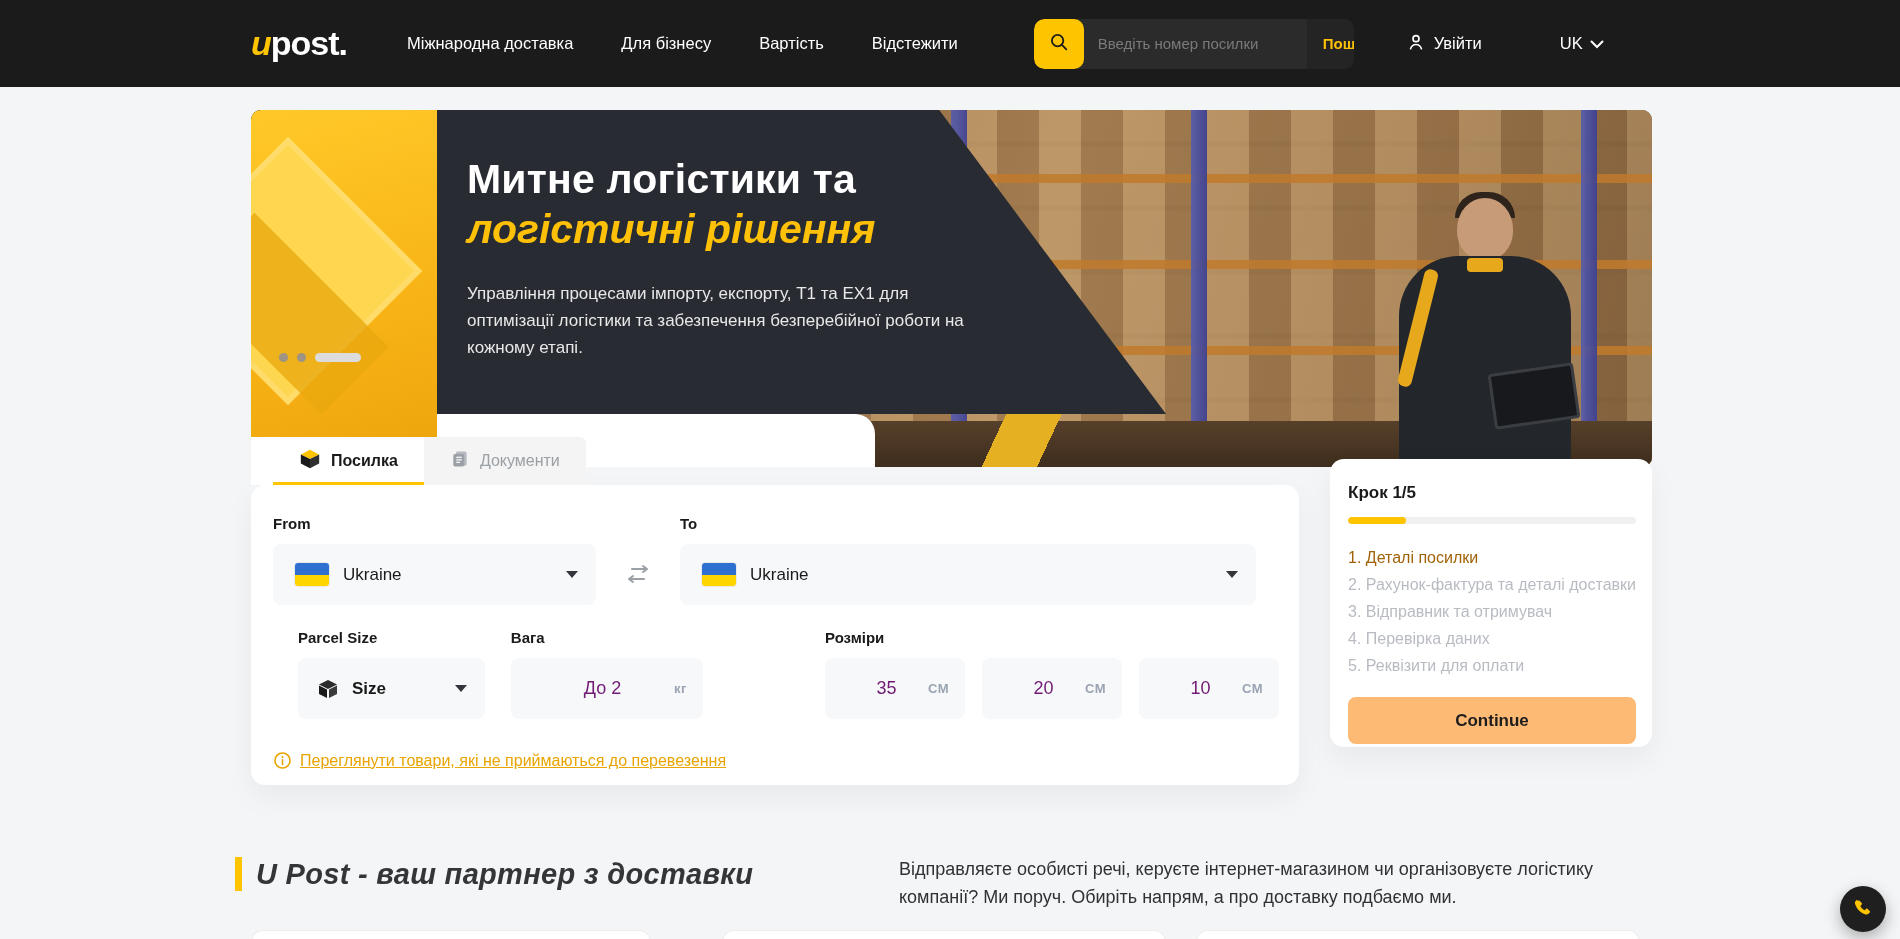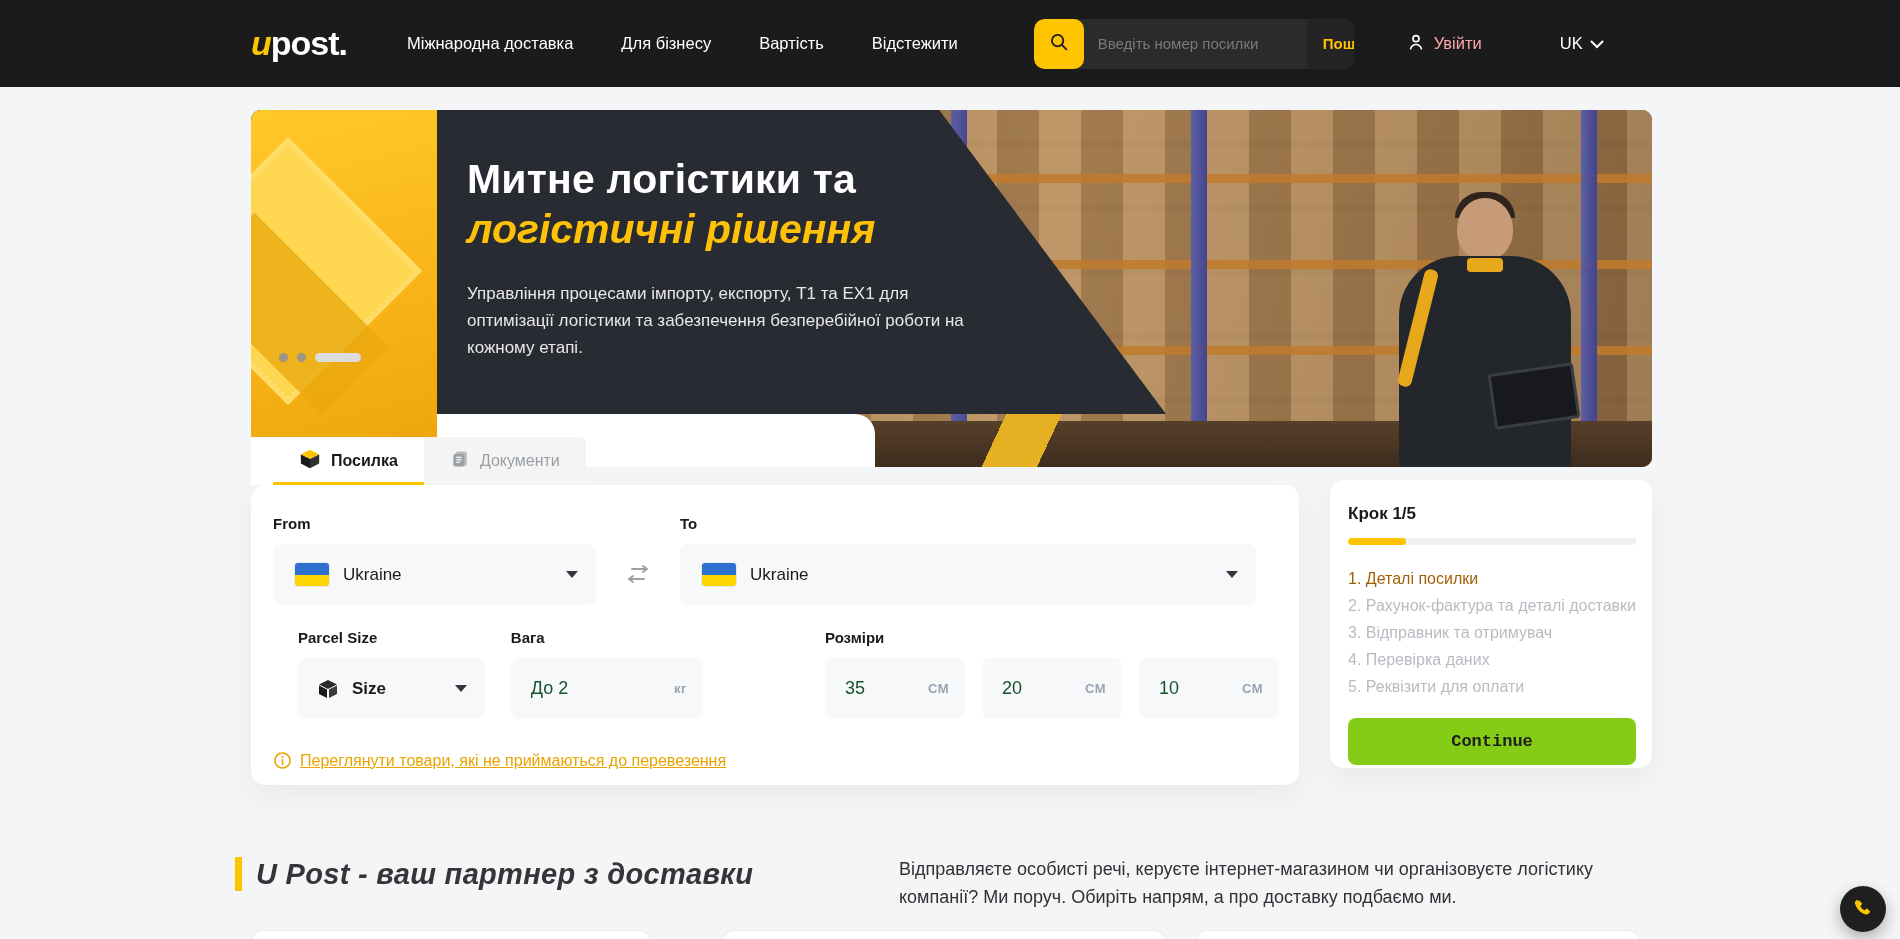--- a/index.html
+++ b/index.html
@@ -16,21 +16,21 @@
   .nav-link { color:#ffffff; font-size:16.5px; cursor:pointer; white-space:nowrap; }
   .search-wrap { margin-left:76px; display:flex; align-items:center; height:50px; width:320px;
                  background:#2b2b2b; border-radius:10px; overflow:hidden; }
   .search-btn { width:50px; height:50px; background:#ffc400; border:none; border-radius:10px;
                 display:flex; align-items:center; justify-content:center; cursor:pointer; flex:0 0 auto; }
   .search-input { flex:1; height:100%; background:transparent; border:none; outline:none;
                   color:#cfcfcf; font-size:15px; padding:0 10px 0 14px; font-family:inherit; }
   .search-input::placeholder { color:#7a7a7a; }
   .search-go { background:#242424; border:none; color:#ffc107; font-weight:700; font-size:15px;
                height:100%; padding:0 16px; cursor:pointer; font-family:inherit; }
-  .login { display:flex; align-items:center; gap:8px; margin-left:52px; color:#fca5a5; font-size:16.5px; cursor:pointer; }
+  .login { display:flex; align-items:center; gap:8px; margin-left:52px; color:#ffffff; font-size:16.5px; cursor:pointer; }
   .lang { display:flex; align-items:center; gap:7px; margin-left:78px; color:#fff; font-size:16.5px; cursor:pointer; }
 
   
   .hero { position:absolute; left:251px; top:110px; width:1401px; height:357px;
           border-radius:10px; overflow:hidden; background:#7b5b3e; }
   
   .wh-base { position:absolute; inset:0;
              background:linear-gradient(105deg,#5f4730 0%,#83603f 25%,#a8835a 55%,#8f6c49 80%,#6d5136 100%); }
   .wh-boxes { position:absolute; left:620px; top:0; right:0; bottom:0; opacity:.55;
       background:
@@ -100,37 +100,37 @@
   .caret { width:0; height:0; border-left:6px solid transparent; border-right:6px solid transparent;
            border-top:7px solid #33363b; }
   .row2 { display:flex; margin-top:24px;margin-left:25px; }
   .col-size { width:212px; margin-right:26px; }
   .col-weight { width:218px; }
   .col-dims { margin-left:122px; }
   .dim-inputs { display:flex; gap:17px; }
   .input-box { height:61px; background:#f7f8f9; border-radius:8px; display:flex; align-items:center;
                padding:0 16px 0 20px; }
   .input-box input { border:none; background:transparent; outline:none; width:100%; font-size:18px;
-                     color:#14532d; font-family:inherit; }
+                     color:#701a75; font-family:inherit;text-align:center; }
   .unit { font-size:13px; color:#9aa3b2; font-weight:600; letter-spacing:.5px; }
   .dim { width:140px; }
   .restricted { margin-top:32px; display:flex; align-items:center; gap:8px; color:#e9a400; font-size:16px; cursor:pointer; }
   .restricted a { color:#e9a400; text-decoration:underline; }
 
   
-  .steps-card { position:absolute; left:1330px; top:480px; width:322px; height:288px; background:#ffffff;
+  .steps-card { position:absolute; left:1330px; top:459px; width:322px; height:288px; background:#ffffff;
                 border-radius:14px; box-shadow:0 12px 30px rgba(0,0,0,.05); padding:24px 16px 16px 18px; }
   .steps-title { font-size:17px; font-weight:700; color:#1a1a1a; }
   .progress-track { margin-top:14px; height:7px; background:#f0f0f0; border-radius:4px; overflow:hidden; }
   .progress-fill { height:100%; background:#ffc400; border-radius:4px; width:0; }
   .steps-list { margin-top:20px; }
   .step { font-size:16px; line-height:27px; color:#b8bcc2; white-space:nowrap; }
   .step.active { color:#a16207; font-weight:400; }
-  .continue-btn { margin-top:18px; width:100%; height:47px; background:#84cc16; color:#1d1d1d; border:none;
-                  border-radius:8px; font-size:17px; font-weight:700; cursor:pointer; font-family:Liberation Mono, monospace; }
+  .continue-btn { margin-top:18px; width:100%; height:47px; background:#fdba74; color:#1d1d1d; border:none;
+                  border-radius:8px; font-size:17px; font-weight:700; cursor:pointer; font-family:Liberation Sans, sans-serif; }
 
   
   .intro-head { position:absolute; left:235px; top:857px; display:flex; align-items:center; gap:14px; }
   .intro-bar { width:7px; height:34px; background:#ffc400; }
   .intro-title { font-size:29px; font-weight:700; font-style:italic; color:#333538; letter-spacing:.3px; }
   .intro-text { position:absolute; left:899px; top:855px; width:750px; font-size:18px; line-height:28px; color:#2f3134; }
 
   
   .bcard { position:absolute; top:930px; height:20px; background:#ffffff; border:1px solid #ececec;
            border-bottom:none; border-radius:12px 12px 0 0; }

